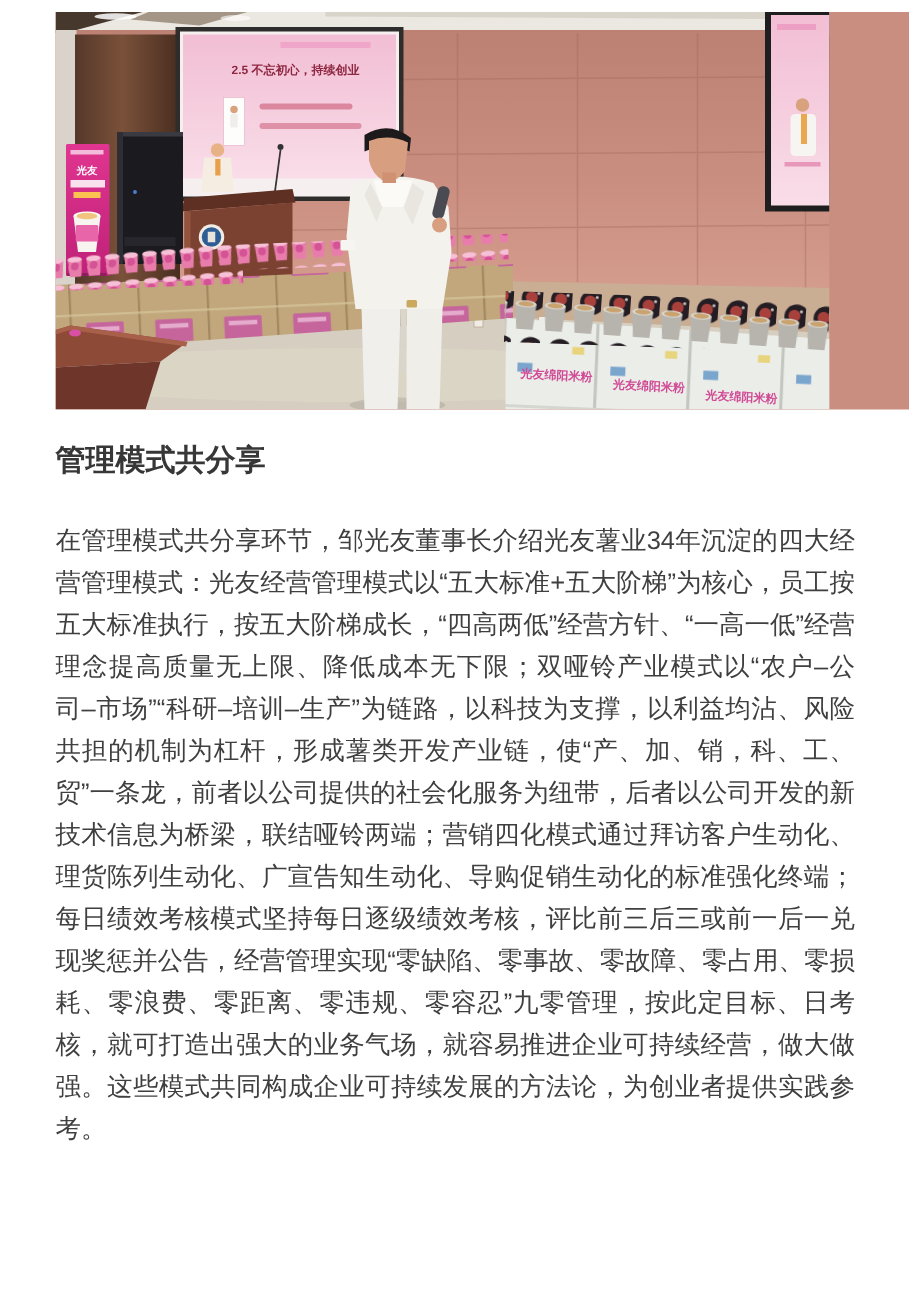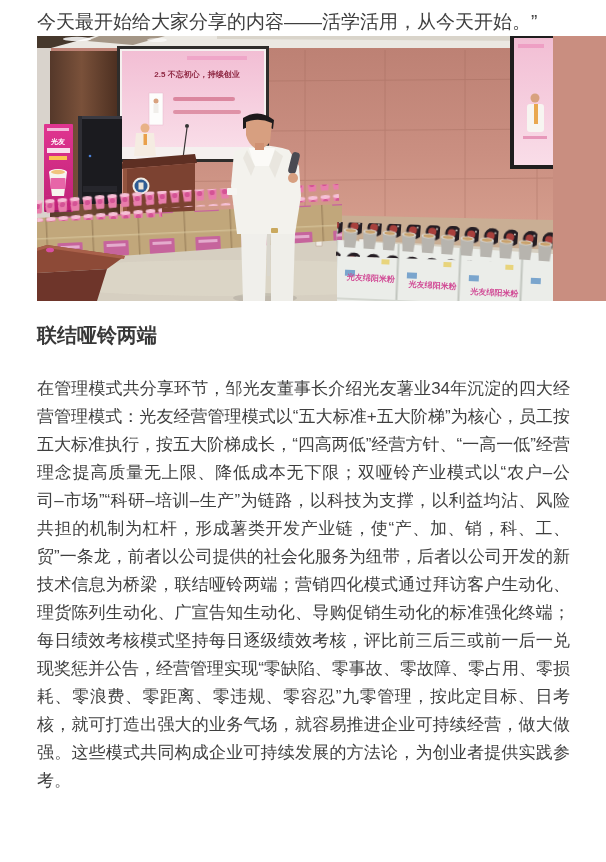--- a/index.html
+++ b/index.html
@@ -9,21 +9,20 @@
   .photo-wrap{width:576px;height:265px;overflow:hidden;background:#c98e80;}
   .photo-wrap svg{display:block;}
   .section-heading{font-size:20px;line-height:20px;font-weight:bold;color:#373737;margin:24px 0 0 0;}
   .body-text{font-size:17px;line-height:28px;text-align:justify;color:#3f3f3f;margin:30px 0 0 0;}
 </style>
 </head>
 <body>
 
 <div class="content">
 
-  <p class="intro">今天最开始给大家分享的内容——活学活用，从今天开始。”</p>
 
   <div class="photo-wrap">
     <svg width="516" height="265" viewBox="0 0 516 265" xmlns="http://www.w3.org/2000/svg">
       <defs>
         <linearGradient id="wallg" x1="0" y1="0" x2="0" y2="1">
           <stop offset="0" stop-color="#bd8174"></stop>
           <stop offset="0.55" stop-color="#ca8f81"></stop>
           <stop offset="1" stop-color="#d7a08f"></stop>
         </linearGradient>
         <linearGradient id="woodg" x1="0" y1="0" x2="1" y2="0">
@@ -204,17 +203,17 @@
 
       <g>
         <path d="M0,212 L10,209 L88,220 L70,233 L0,237 Z" fill="#8d4a37"></path>
         <path d="M0,237 L70,233 L60,265 L0,265 Z" fill="#6e352a"></path>
         <path d="M0,212 L10,209 L88,220 L87,223 L10,212 L0,215 Z" fill="#a9604a"></path>
         <ellipse cx="13" cy="214" rx="4" ry="2.3" fill="#d84fa3"></ellipse>
       </g>
     </svg>
   </div>
 
-  <h2 class="section-heading">联结哑铃两端</h2>
+  <h2 class="section-heading">管理模式共分享</h2>
 
   <p class="body-text">在管理模式共分享环节，邹光友董事长介绍光友薯业34年沉淀的四大经营管理模式：光友经营管理模式以“五大标准+五大阶梯”为核心，员工按五大标准执行，按五大阶梯成长，“四高两低”经营方针、“一高一低”经营理念提高质量无上限、降低成本无下限；双哑铃产业模式以“农户–公司–市场”“科研–培训–生产”为链路，以科技为支撑，以利益均沾、风险共担的机制为杠杆，形成薯类开发产业链，使“产、加、销，科、工、贸”一条龙，前者以公司提供的社会化服务为纽带，后者以公司开发的新技术信息为桥梁，联结哑铃两端；营销四化模式通过拜访客户生动化、理货陈列生动化、广宣告知生动化、导购促销生动化的标准强化终端；每日绩效考核模式坚持每日逐级绩效考核，评比前三后三或前一后一兑现奖惩并公告，经营管理实现“零缺陷、零事故、零故障、零占用、零损耗、零浪费、零距离、零违规、零容忍”九零管理，按此定目标、日考核，就可打造出强大的业务气场，就容易推进企业可持续经营，做大做强。这些模式共同构成企业可持续发展的方法论，为创业者提供实践参考。</p>
 
 </div>
 
 </body></html>

